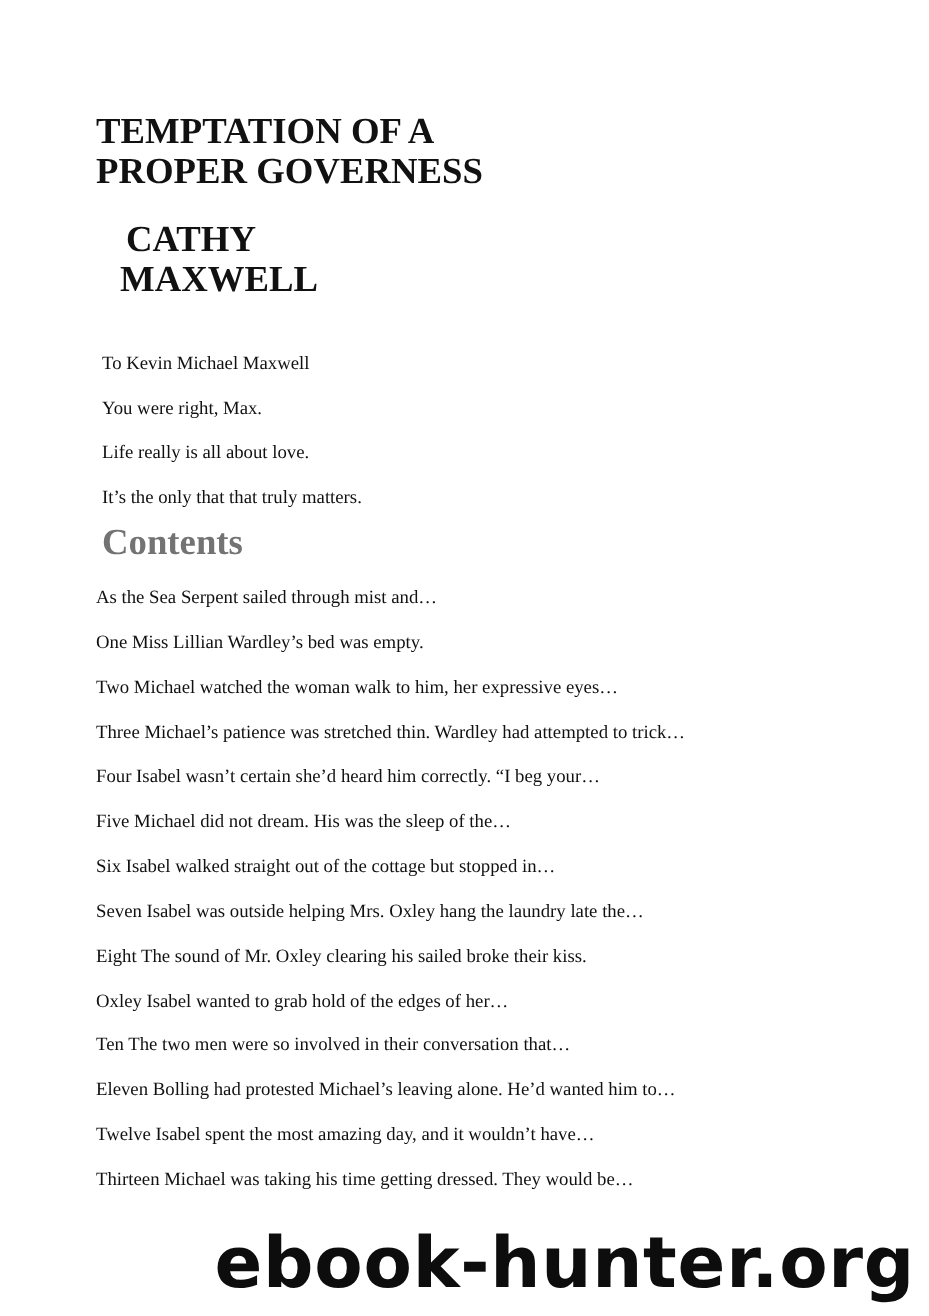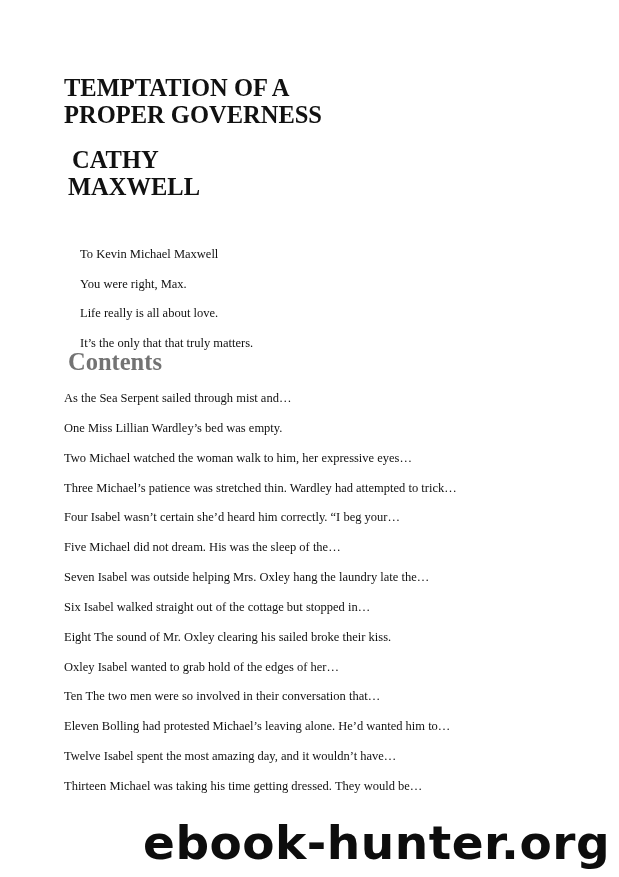--- a/index.html
+++ b/index.html
@@ -27,36 +27,36 @@
       margin: 0;
       font-family: "Liberation Serif", serif;
       font-weight: bold;
       font-size: 24.5px;
       line-height: 27px;
       letter-spacing: 0px;
       color: #111;
     }
     .author {
       position: absolute;
-      left: 68px;
+      left: 80px;
       top: 146px;
       margin: 0;
       font-family: "Liberation Serif", serif;
       font-weight: bold;
       font-size: 24.5px;
       line-height: 27px;
       color: #111;
     }
     .author .first { padding-left: 4px; display: block; }
     .author .last { display: block; }
     .dedication {
       position: absolute;
       left: 64px;
       top: 231px;
-      margin: 16px;
+      margin: 4px;
       padding: 0;
       list-style: none;
     }
     .dedication p, .toc-list p {
       margin: 0;
       font-size: 12.5px;
       line-height: 15px;
       height: 29.5px;
       white-space: nowrap;
       color: #111;
@@ -120,22 +120,22 @@
 
   <h2 class="contents-heading">Contents</h2>
 
   <div class="toc-list">
     <p><a>As the Sea Serpent sailed through mist and…</a></p>
     <p><a>One Miss Lillian Wardley’s bed was empty.</a></p>
     <p><a>Two Michael watched the woman walk to him, her expressive eyes…</a></p>
     <p><a>Three Michael’s patience was stretched thin. Wardley had attempted to trick…</a></p>
     <p><a>Four Isabel wasn’t certain she’d heard him correctly. “I beg your…</a></p>
     <p><a>Five Michael did not dream. His was the sleep of the…</a></p>
+    <p><a>Six Isabel walked straight out of the cottage but stopped in…</a></p>
     <p><a>Seven Isabel was outside helping Mrs. Oxley hang the laundry late the…</a></p>
-    <p><a>Six Isabel walked straight out of the cottage but stopped in…</a></p>
     <p><a>Eight The sound of Mr. Oxley clearing his sailed broke their kiss.</a></p>
     <p><a>Oxley Isabel wanted to grab hold of the edges of her…</a></p>
     <p><a>Ten The two men were so involved in their conversation that…</a></p>
     <p><a>Eleven Bolling had protested Michael’s leaving alone. He’d wanted him to…</a></p>
     <p><a>Twelve Isabel spent the most amazing day, and it wouldn’t have…</a></p>
     <p><a>Thirteen Michael was taking his time getting dressed. They would be…</a></p>
   </div>
 
   <div class="watermark">ebook-hunter.org</div>
 

